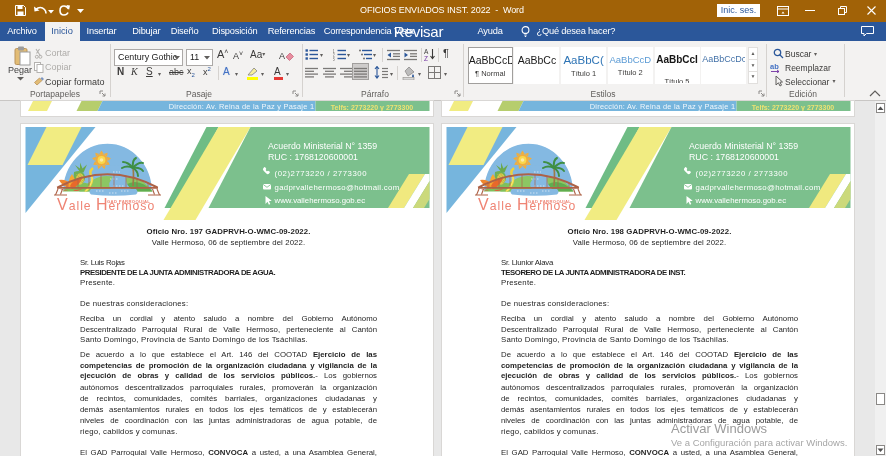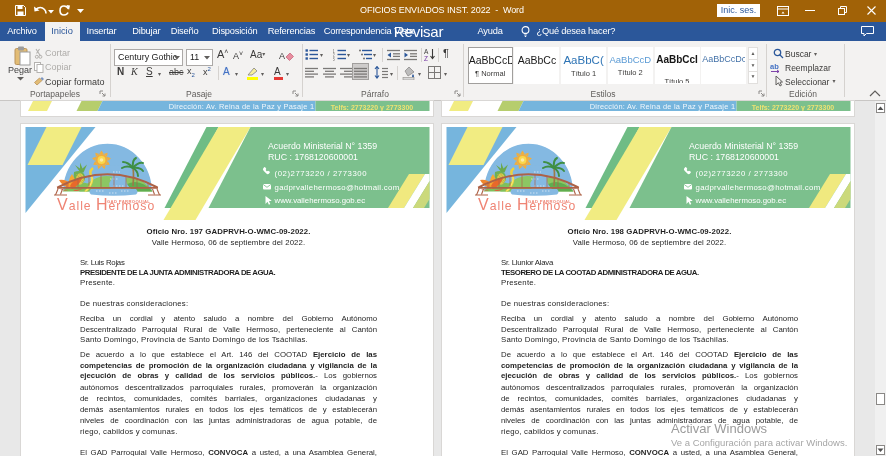--- a/index.html
+++ b/index.html
@@ -593,21 +593,21 @@
           <rect x="242" y="60" width="8" height="5.4" rx="1" fill="#fff"></rect>
           <path d="M242.2,60.5 l3.8,2.8 l3.8,-2.8" stroke="#7cc08d" stroke-width="0.85" fill="none"></path>
         </g>
         <text x="253.5" y="65.5" font-size="7.8" letter-spacing="0.3" fill="#fff" font-family="Liberation Sans, sans-serif">gadprvallehermoso@hotmail.com</text>
         <path d="M244.5,72 l0,8 l2,-2.2 l1.4,3 l1.4,-0.7 l-1.4,-2.9 l2.8,-0.4 Z" fill="#fff"></path>
         <text x="253.5" y="78.5" font-size="7.8" fill="#fff" font-family="Liberation Sans, sans-serif">www.vallehermoso.gob.ec</text>
       </svg>
       <div class="bl r" style="left:59.5px;top:103.3px;width:297.0px"><b>Oficio Nro. 198 GADPRVH-O-WMC-09-2022.</b></div>
       <div class="bl r" style="left:59.5px;top:114.2px;width:297.0px">Valle Hermoso, 06 de septiembre del 2022.</div>
       <div class="bl sr" style="left:59.5px;top:134.2px;width:297.0px">Sr. Llunior Alava</div>
-      <div class="bl cargo" style="left:59.5px;top:144.0px;width:297.0px"><b>TESORERO DE LA COOTAD ADMINISTRADORA DE AGUA.</b></div>
+      <div class="bl cargo" style="left:59.5px;top:144.0px;width:297.0px"><b>TESORERO DE LA JUNTA ADMINISTRADORA DE INST.</b></div>
       <div class="bl " style="left:59.5px;top:154.4px;width:297.0px">Presente.</div>
       <div class="bl " style="left:59.5px;top:175.2px;width:297.0px">De nuestras consideraciones:</div>
       <div class="bl j" style="left:59.5px;top:189.9px;width:297.0px">Reciba un cordial y atento saludo a nombre del Gobierno Autónomo</div>
       <div class="bl j" style="left:59.5px;top:200.9px;width:297.0px">Descentralizado Parroquial Rural de Valle Hermoso, perteneciente al Cantón</div>
       <div class="bl " style="left:59.5px;top:211.0px;width:297.0px">Santo Domingo, Provincia de Santo Domingo de los Tsáchilas.</div>
       <div class="bl j" style="left:59.5px;top:225.8px;width:297.0px">De acuerdo a lo que establece el Art. 146 del COOTAD <b>Ejercicio de las</b></div>
       <div class="bl j" style="left:59.5px;top:236.8px;width:297.0px"><b>competencias de promoción de la organización ciudadana y vigilancia de la</b></div>
       <div class="bl j" style="left:59.5px;top:247.3px;width:297.0px"><b>ejecución de obras y calidad de los servicios públicos.</b>- Los gobiernos</div>
       <div class="bl j" style="left:59.5px;top:258.8px;width:297.0px">autónomos descentralizados parroquiales rurales, promoverán la organización</div>
       <div class="bl j" style="left:59.5px;top:269.8px;width:297.0px">de recintos, comunidades, comités barriales, organizaciones ciudadanas y</div>

